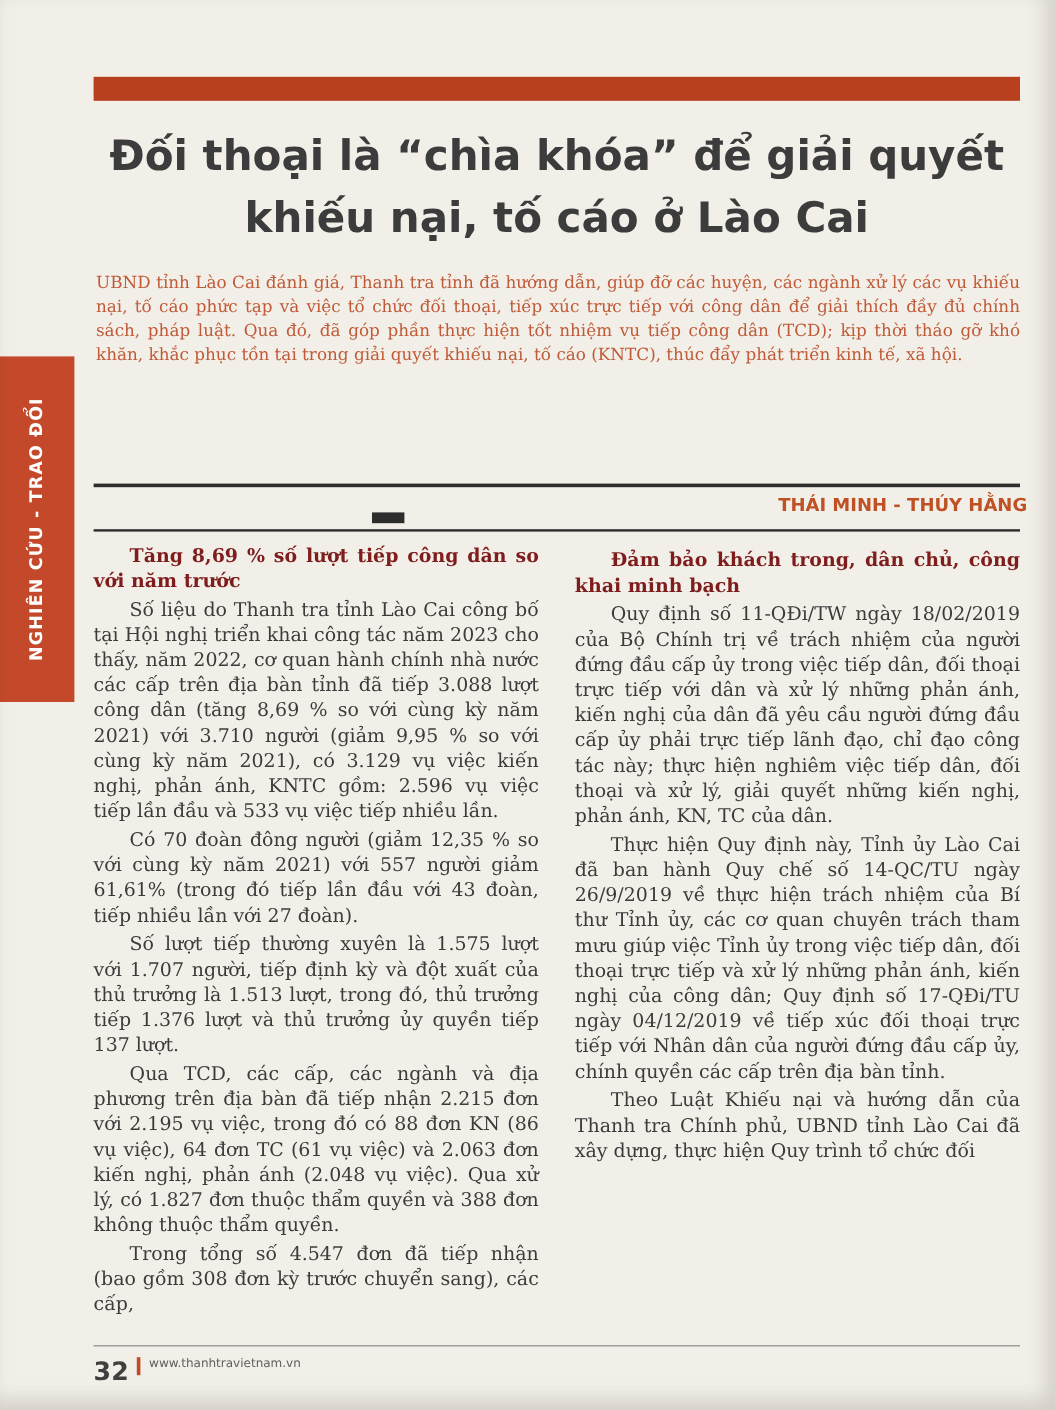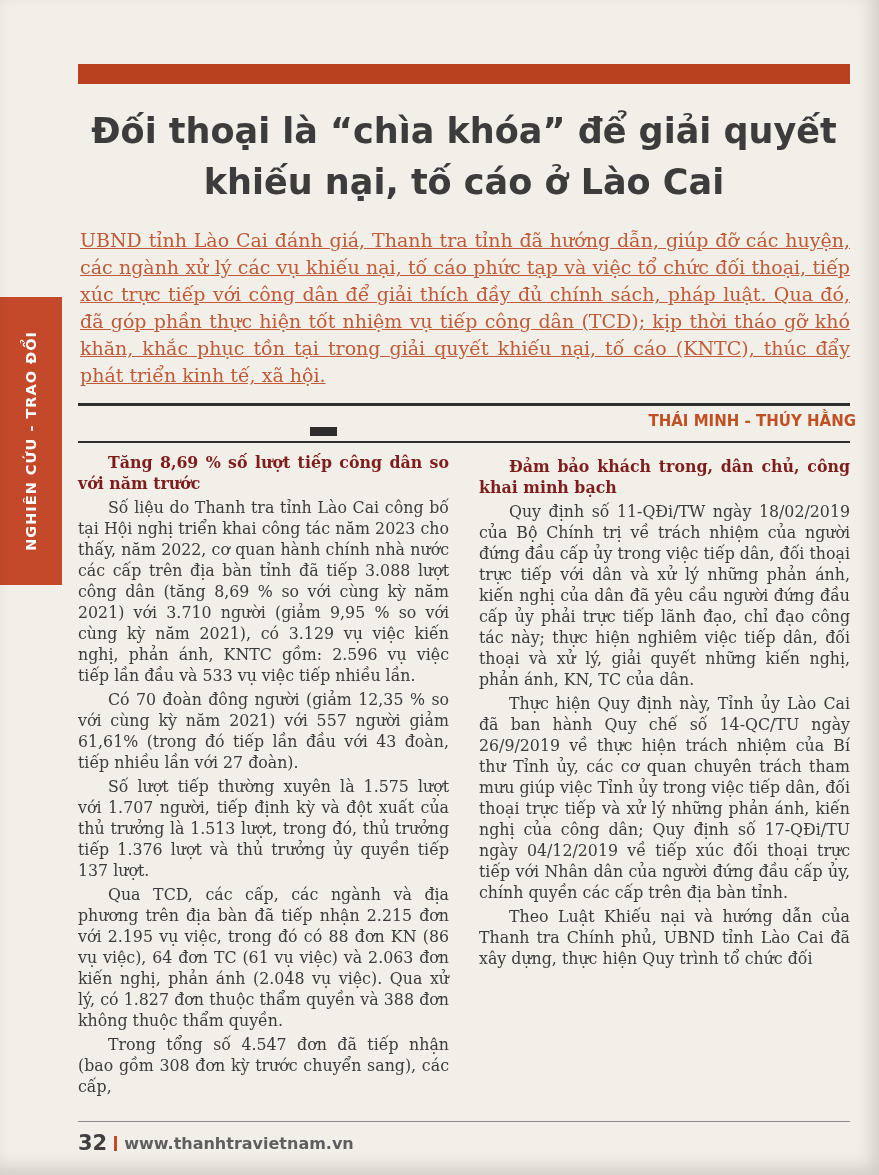--- a/index.html
+++ b/index.html
@@ -62,25 +62,24 @@
     line-height: 1.47;
     color: #3c3c3c;
   }
 
   
   .lead {
     position: absolute;
     left: 80px; top: 227px;
     width: 770px;
     margin: 0;
-    font-size: 19px;
+    font-size: 14px;
     line-height: 1.42;
     text-align: justify;
     color: #c05a38;
-    text-decoration: underline;
   }
 
   
   .rule-thick {
     position: absolute;
     left: 78px; top: 403px;
     width: 772px; height: 3px;
     background: #2d2d2d;
   }
   .rule-dash {
@@ -131,36 +130,36 @@
   .footer-rule {
     position: absolute;
     left: 78px; top: 1121px;
     width: 772px; height: 1px;
     background: #8a8a8a;
   }
   .footer {
     position: absolute;
     left: 78px; top: 1131px;
     display: flex;
-    align-items: center;
+    align-items: flex-start;
     gap: 7px;
     font-family: "DejaVu Sans", sans-serif;
   }
   .page-number {
     font-weight: bold;
     font-size: 21px;
     color: #3f3f3f;
   }
   .footer-bar {
     width: 3px; height: 15px;
     background: #c3492a;
   }
   .website {
-    font-weight: bold;
-    font-size: 16px;
+    font-weight: normal;
+    font-size: 10px;
     color: #5f5f5f;
   }
 </style>
 </head>
 <body>
 
 <div class="page">
 
   <div class="sidebar-tab">
     <span class="sidebar-text">NGHIÊN CỨU - TRAO ĐỔI</span>

